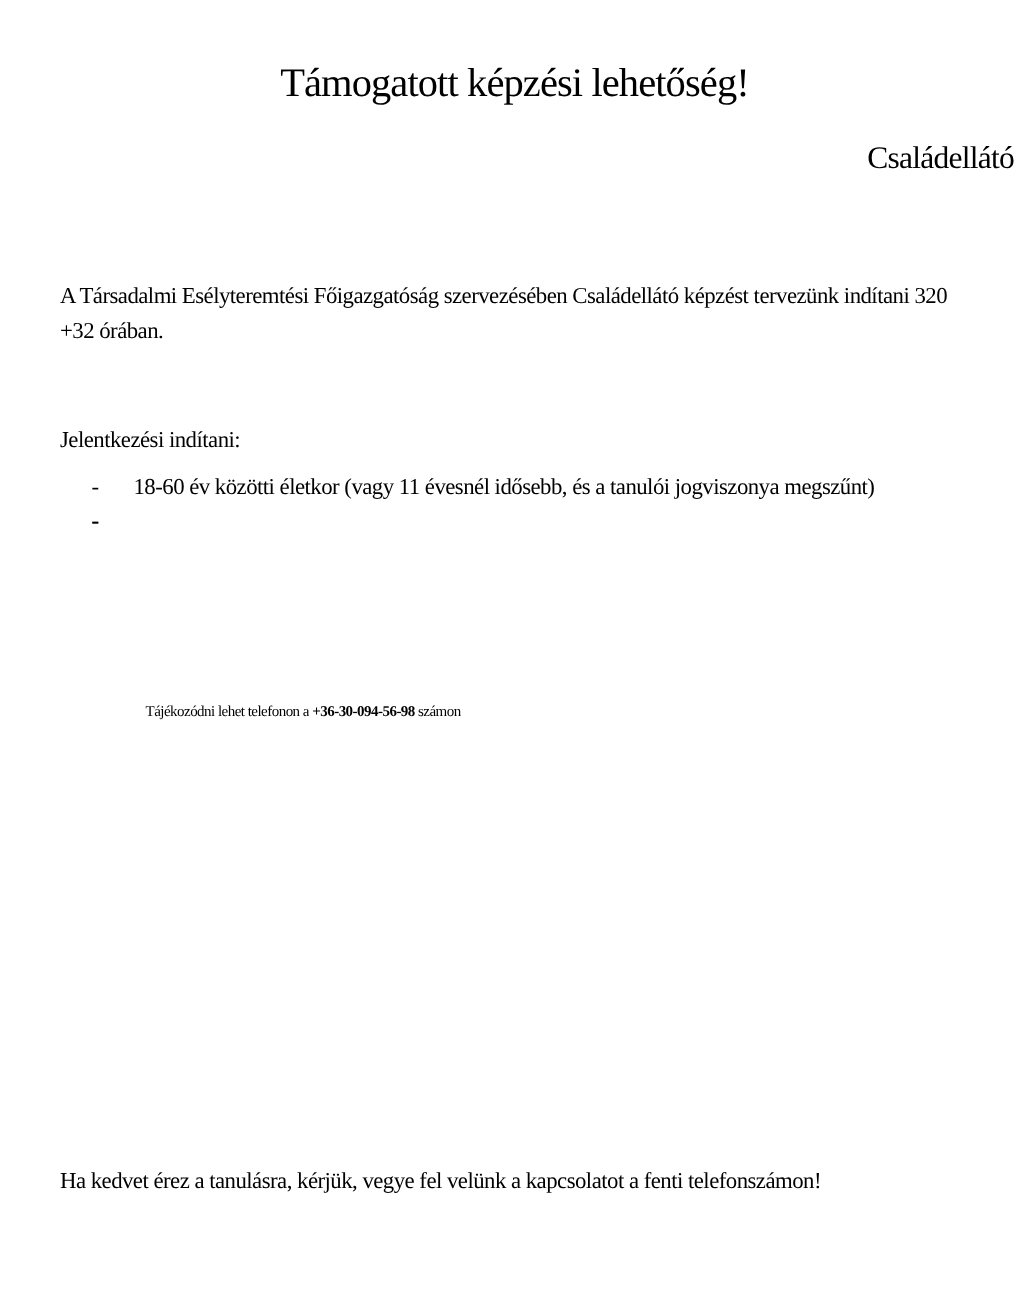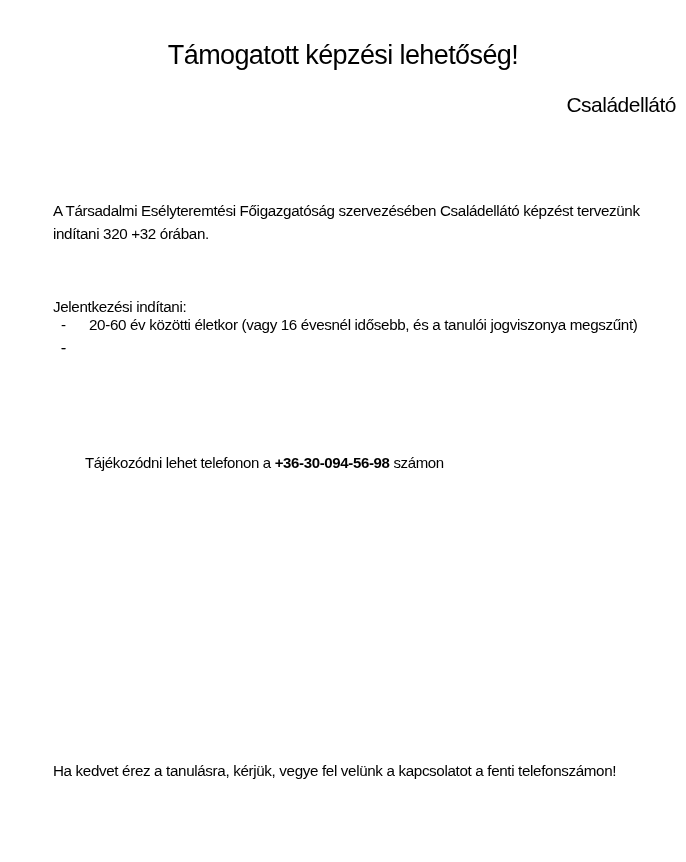--- a/index.html
+++ b/index.html
@@ -13,20 +13,21 @@
       position: relative;
       overflow: hidden;
       font-family: "Liberation Sans", sans-serif;
       color: #000000;
     }
     .page {
       position: absolute;
       left: 0; top: 0;
       width: 686px;
       height: 612px;
+      font-family: Liberation Serif, serif;
     }
     .title {
       position: absolute;
       left: 0; top: 40px;
       width: 686px;
       text-align: center;
       font-size: 27px;
       letter-spacing: -0.6px;
       margin: 0;
       font-weight: normal;
@@ -39,21 +40,21 @@
       text-align: right;
       font-size: 21px;
       letter-spacing: -0.5px;
       margin: 0;
       font-weight: normal;
     }
     .para {
       position: absolute;
       left: 37px;
       width: 605px;
-      margin: 16px;
+      margin: 3px;
       font-size: 15.2px;
       letter-spacing: -0.35px;
       line-height: 23px;
     }
     .intro { top: 183px; }
     .req-label { top: 279px; }
     .req-list {
       position: absolute;
       left: 37px;
       top: 313px;
@@ -72,54 +73,54 @@
     .req-item .dash {
       position: absolute;
       left: 24px;
       top: 0;
     }
     .req-item.first .txt { padding-left: 4px; }
     .contact {
       position: absolute;
       left: 85px;
       top: 451px;
-      margin: 0;
-      font-size: 15px;
+      margin: 12px;
+      font-size: 10px;
       letter-spacing: -0.35px;
       line-height: 23px;
       white-space: nowrap;
     }
     .phone { font-weight: bold; }
     .justified {
       text-align: justify;
       text-align-last: left;
     }
     .desc {
       top: 517px;
       line-height: 36.5px;
     }
     .daily { top: 680px; }
-    .closing { top: 743px; }
+    .closing { top: 773px; }
   </style>
 </head>
 <body>
 
 <div class="page">
 
   <h1 class="title">Támogatott képzési lehetőség!</h1>
   <h2 class="subtitle">Családellátó</h2>
 
   <p class="para intro">A Társadalmi Esélyteremtési Főigazgatóság szervezésében Családellátó képzést tervezünk indítani 320 +32 órában.</p>
 
   <p class="para req-label">Jelentkezési indítani:</p>
 
   <ul class="req-list">
     <li class="req-item first">
       <span class="dash">-</span>
-      <span class="txt">20-60 év közötti életkor (vagy 16 évesnél idősebb, és a tanulói jogviszonya megszűnt)</span>
+      <span class="txt">18-60 év közötti életkor (vagy 11 évesnél idősebb, és a tanulói jogviszonya megszűnt)</span>
     </li>
     <li class="req-item">
       <span class="dash">-</span>
     </li>
     <li class="req-item">
       <span class="dash">-</span>
     </li>
   </ul>
 
   <p class="contact"><span>Tájékozódni lehet telefonon a </span><span class="phone">+36-30-094-56-98</span><span> számon</span></p>

